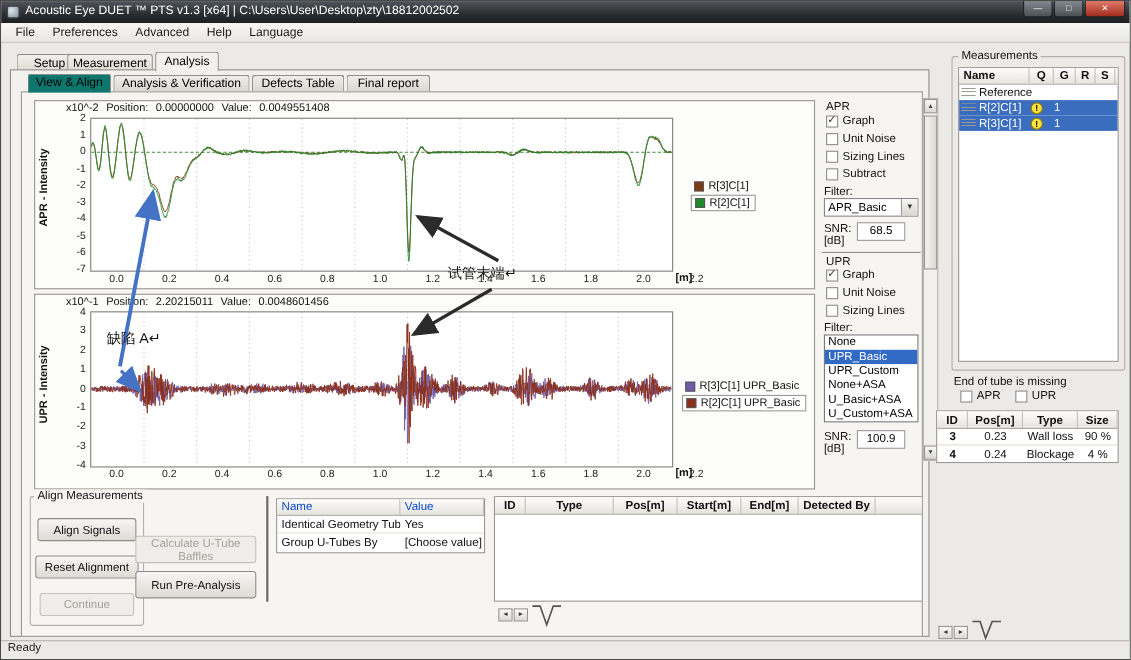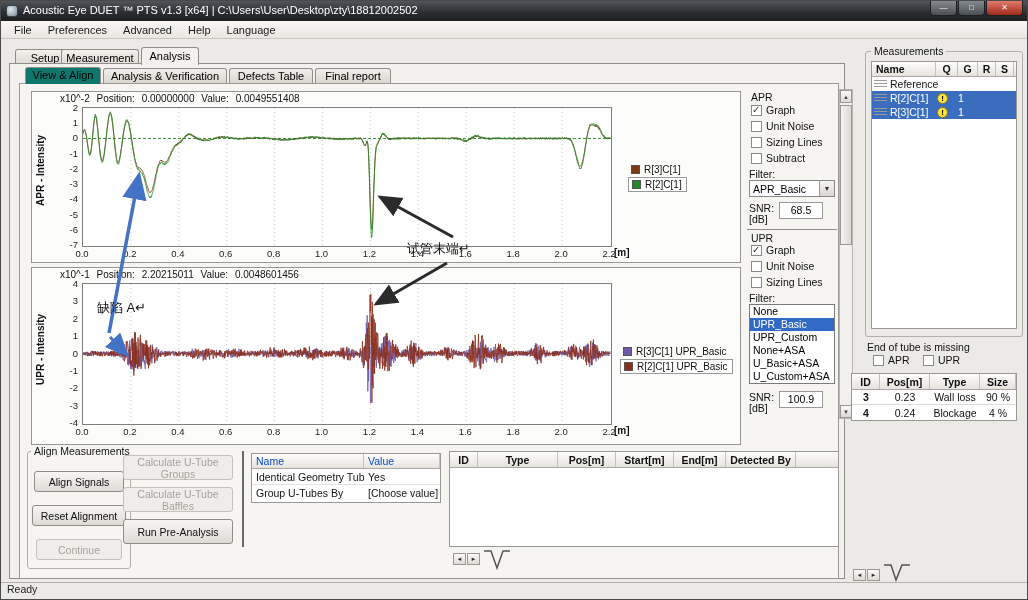--- a/index.html
+++ b/index.html
@@ -23,21 +23,21 @@
   .subtab.active{background:#0f766e;height:17px;z-index:5;}
   .panelrect{position:absolute;border:1px solid #8e8d89;background:#f2f1ee;}
   .pagerect{position:absolute;border:1px solid #9a9995;background:#f6f5f2;}
   
   .chart-box{position:absolute;background:#fcfcfb;border:1px solid #97968f;}
   .chart-header{position:absolute;left:28px;top:1px;font-size:10px;color:#111;white-space:nowrap;}
   .chart-header span{margin-right:4px;}
   .ylab{position:absolute;left:1px;top:0;bottom:14px;width:14px;display:flex;align-items:center;justify-content:center;font-size:10px;font-weight:bold;color:#111;writing-mode:vertical-rl;transform:rotate(180deg);}
   .plot-host{position:absolute;left:50px;top:15px;background:#fff;border:1px solid #7f7e79;}
   .ytick{position:absolute;left:24px;width:22px;text-align:right;font-size:9.5px;color:#222;}
-  .xtick{position:absolute;width:24px;text-align:center;font-size:9.5px;color:#222;}
+  .xtick{position:absolute;width:24px;text-align:center;font-size:9.5px;color:#222;margin-left:24px;}
   .xunit{position:absolute;font-size:10px;font-weight:bold;color:#111;}
   .legend{position:absolute;font-size:10px;}
   .lg-entry{display:flex;align-items:center;height:15px;padding:0 4px 0 3px;white-space:nowrap;color:#111;}
   .lg-entry.sel{background:#fff;border:1px solid #9a9a94;}
   .lg-entry .sw{width:9px;height:9px;margin-right:4px;display:inline-block;border:1px solid #555;}
   
   .lbl{position:absolute;font-size:10.5px;color:#111;white-space:nowrap;}
   .cbrow{position:absolute;display:flex;align-items:center;gap:4px;font-size:10.5px;color:#111;}
   .cb{width:11px;height:11px;border:1px solid #8a8a8a;background:#fff;display:inline-block;position:relative;flex:none;}
   .cb .mark{display:none;position:absolute;left:0;top:-2px;font-size:10px;color:#333;}
@@ -373,21 +373,20 @@
   <svg class="abs" style="left:882px;top:562px;" width="28" height="20">
     <path d="M1 2 H8 L13 17 L19 2 H27" fill="none" stroke="#555" stroke-width="1.5"></path>
   </svg>
 
   <div class="groupbox" style="left:26px;top:450px;width:104px;height:118px;"></div>
   <div class="gb-label" style="left:30px;top:444px;">Align Measurements</div>
   <div class="btn" style="left:33px;top:470px;width:90px;height:21px;">Align Signals</div>
   <div class="btn" style="left:31px;top:504px;width:94px;height:21px;">Reset Alignment</div>
   <div class="btn disabled" style="left:35px;top:538px;width:86px;height:21px;">Continue</div>
 
-  <div class="btn disabled" style="left:122px;top:454px;width:110px;height:25px;">Calculate U-Tube Groups</div>
   <div class="btn disabled" style="left:122px;top:486px;width:110px;height:25px;">Calculate U-Tube Baffles</div>
   <div class="btn" style="left:122px;top:518px;width:110px;height:25px;">Run Pre-Analysis</div>
 
   <div class="splitter" style="left:241px;top:450px;width:2px;height:96px;"></div>
 
   <div class="table-frame" style="left:250px;top:452px;width:190px;height:50px;">
     <div class="thead" style="height:15px;">
       <div class="th blue" style="width:112px;">Name</div>
       <div class="th blue" style="width:76px;">Value</div>
     </div>

